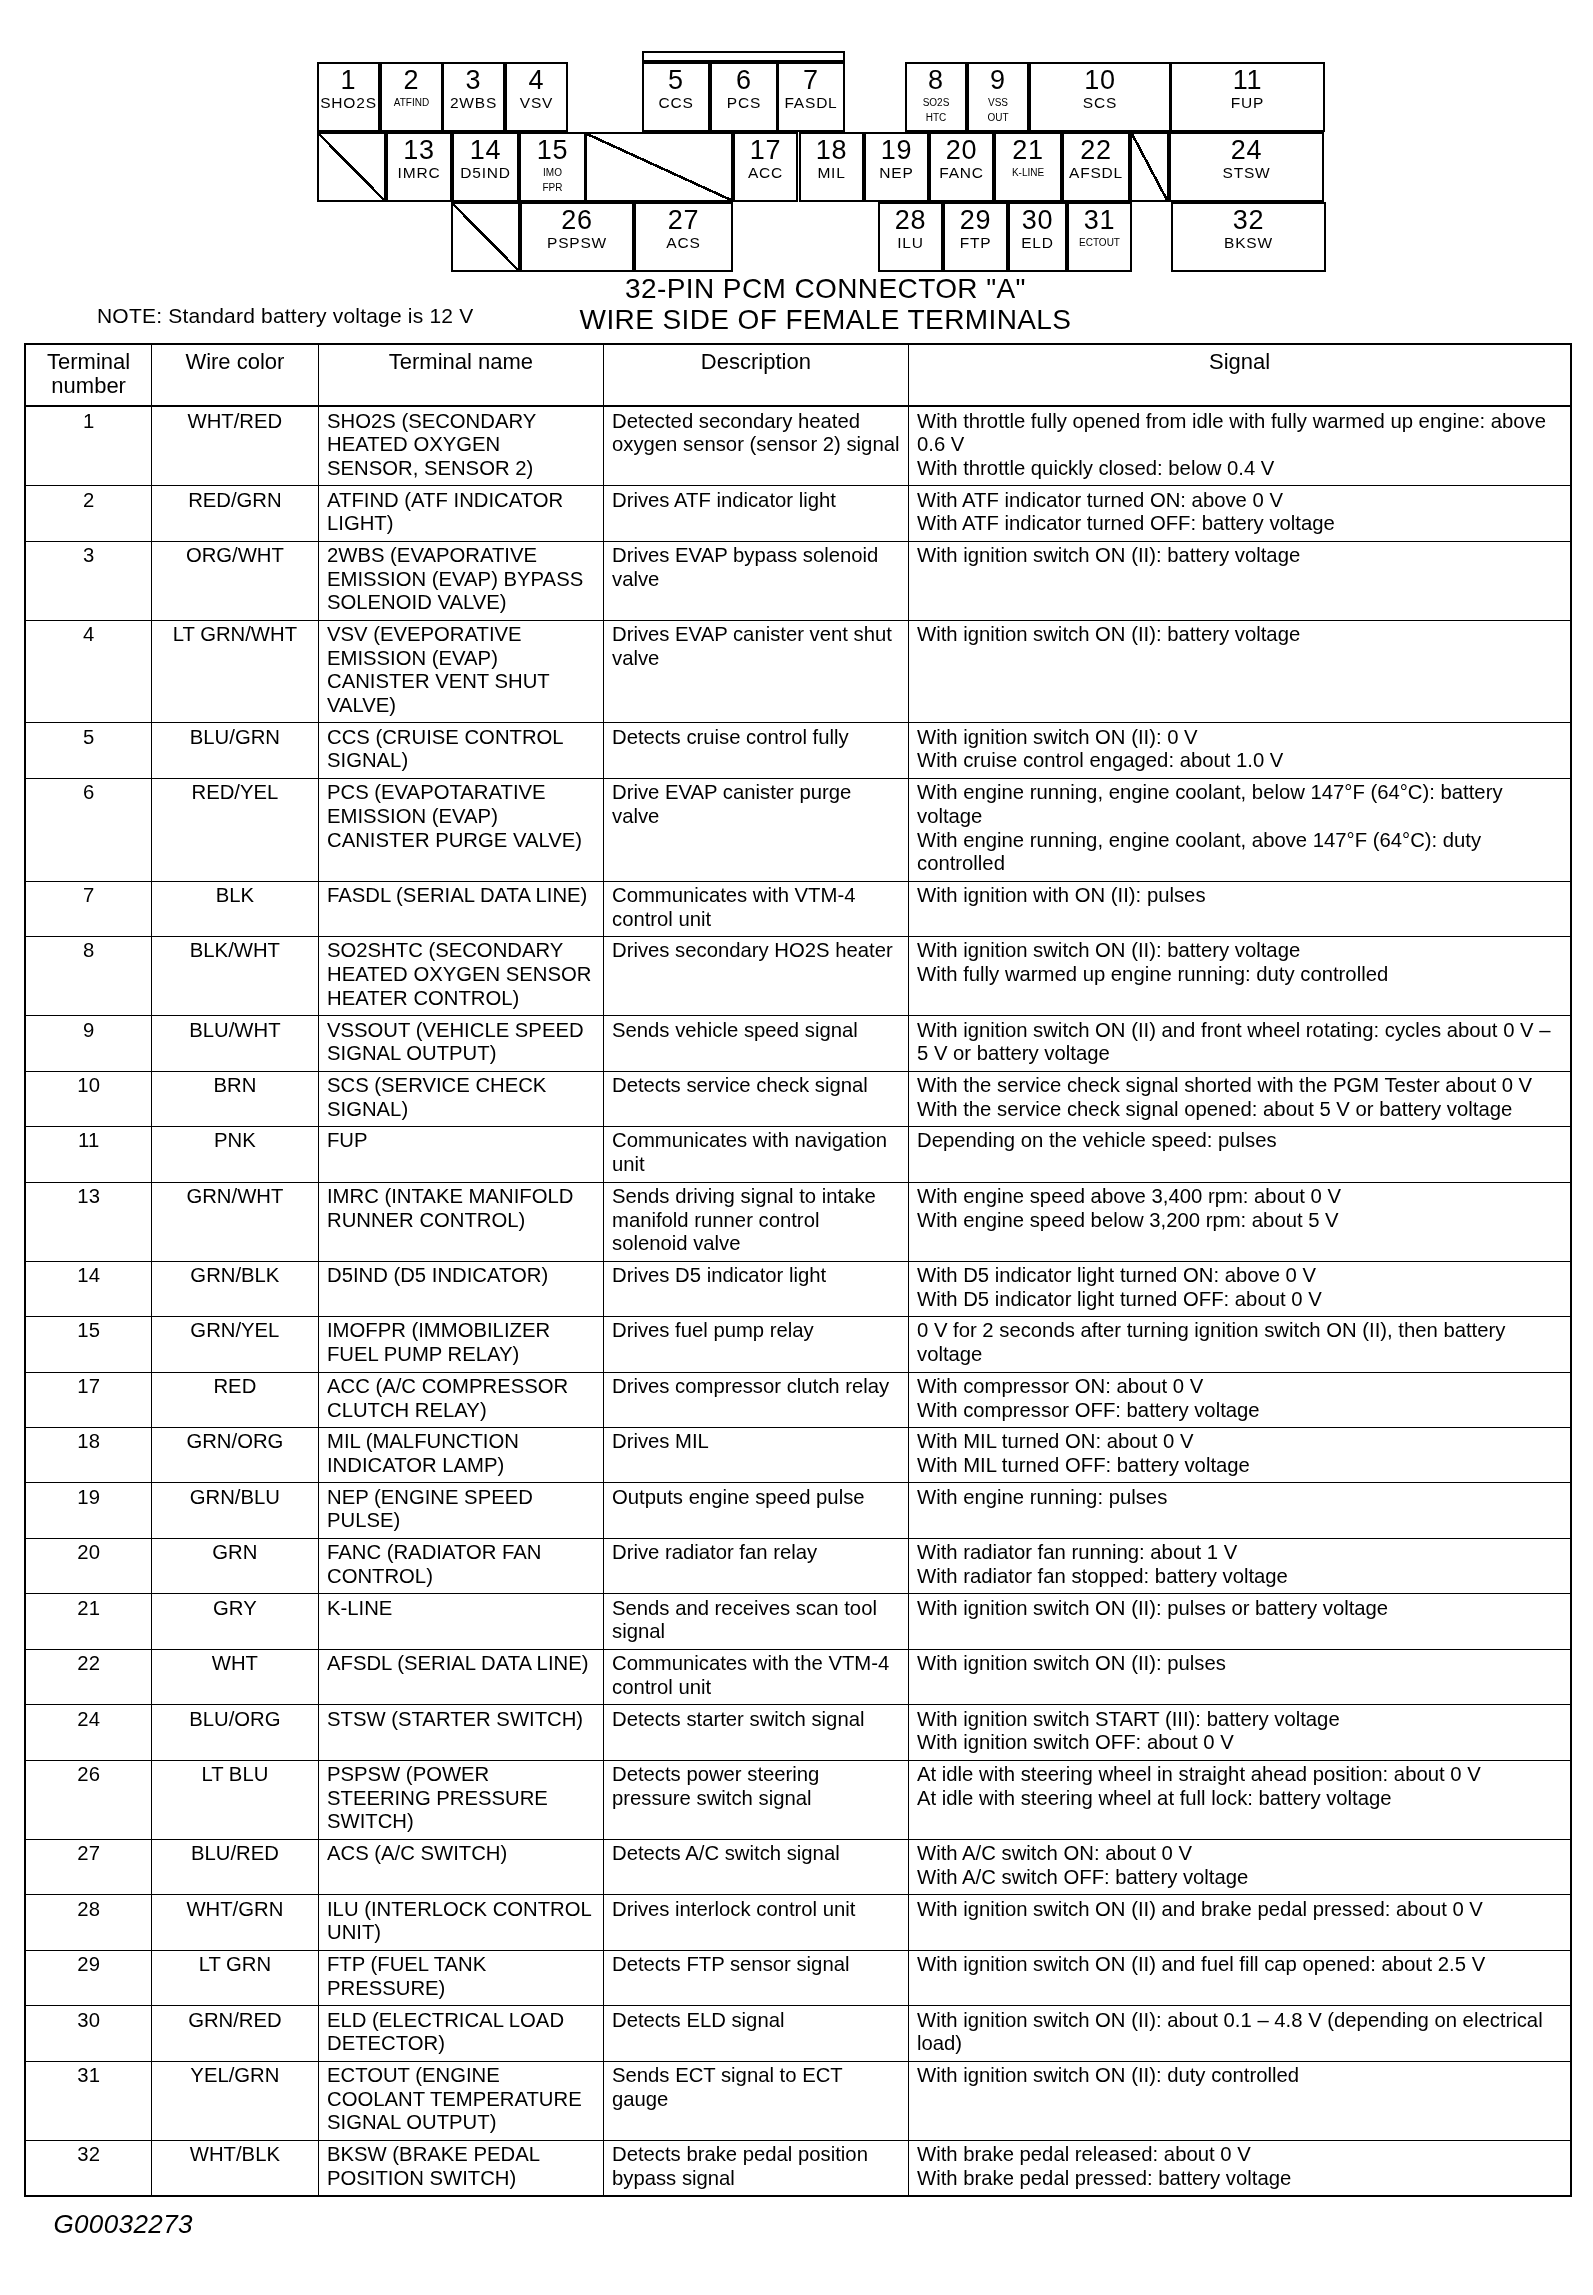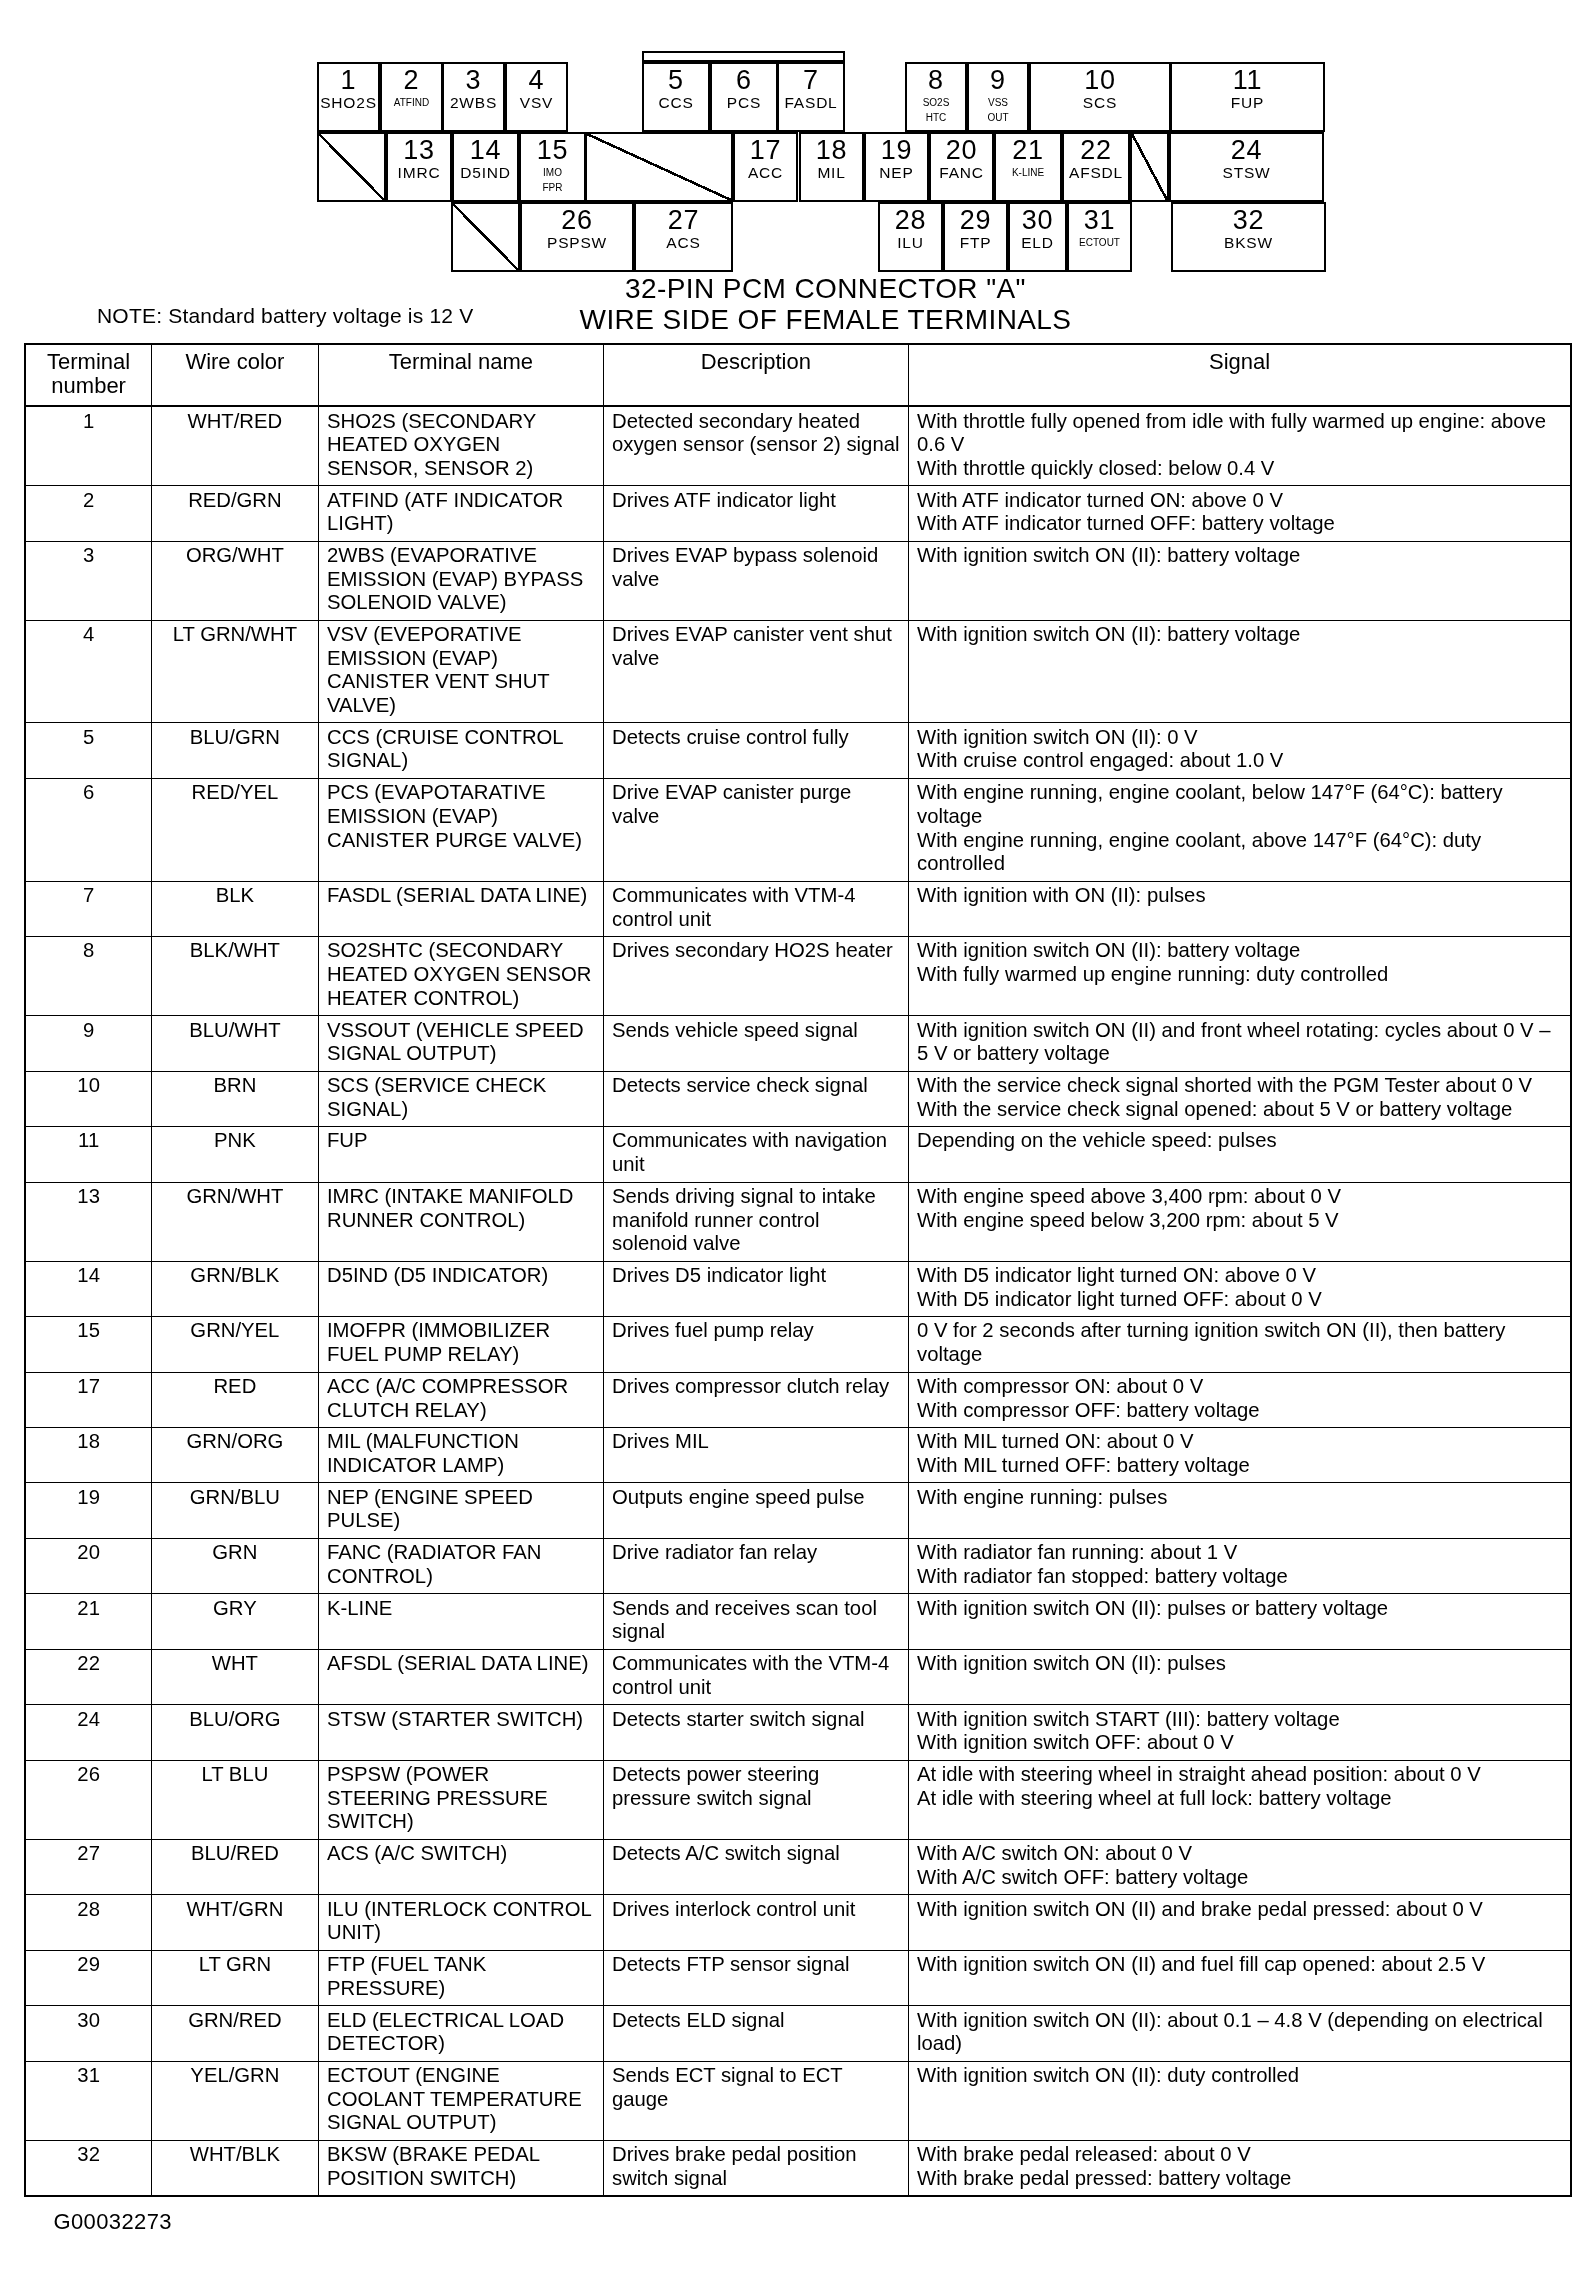--- a/index.html
+++ b/index.html
@@ -102,22 +102,23 @@
   .terminal-table td{
     font-size:20.3px;
     line-height:23.6px;
     padding:2.4px 8.1px 4.9px;
   }
   td.c-term,td.c-wire{text-align:center;}
   td.c-name{text-transform:none;margin-left:48px;}
   td.c-sig{white-space:pre-line;}
   .figure-code{
     margin:11.4px 0 0 29px;
-    font-size:22px;
+    font-size:26px;
     letter-spacing:0.4px;
+    font-style:italic;
   }
 </style>
 </head>
 <body>
 
 <div class="page">
 
   <div class="connector" id="connector">
     <div class="connector-cap"></div>
   <div class="pin-cell" style="left: 0px; top: 0px; width: 63px; height: 70px;">
@@ -467,21 +468,21 @@
             <td class="c-term">31</td>
             <td class="c-wire">YEL/GRN</td>
             <td class="c-name">ECTOUT (ENGINE COOLANT TEMPERATURE SIGNAL OUTPUT)</td>
             <td class="c-desc">Sends ECT signal to ECT gauge</td>
             <td class="c-sig">With ignition switch ON (II): duty controlled</td>
           </tr>
           <tr>
             <td class="c-term">32</td>
             <td class="c-wire">WHT/BLK</td>
             <td class="c-name">BKSW (BRAKE PEDAL POSITION SWITCH)</td>
-            <td class="c-desc">Drives brake pedal position switch signal</td>
+            <td class="c-desc">Detects brake pedal position bypass signal</td>
             <td class="c-sig">With brake pedal released: about 0 V
 With brake pedal pressed: battery voltage</td>
           </tr>
         </tbody>
     </table>
     <div class="figure-code">G00032273</div>
   </div>
 
 </div>
 

